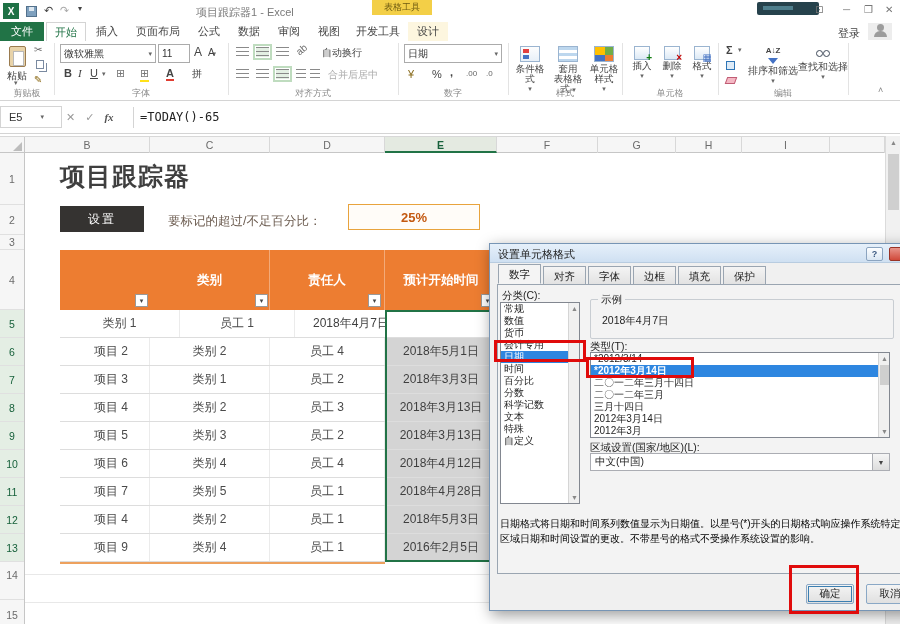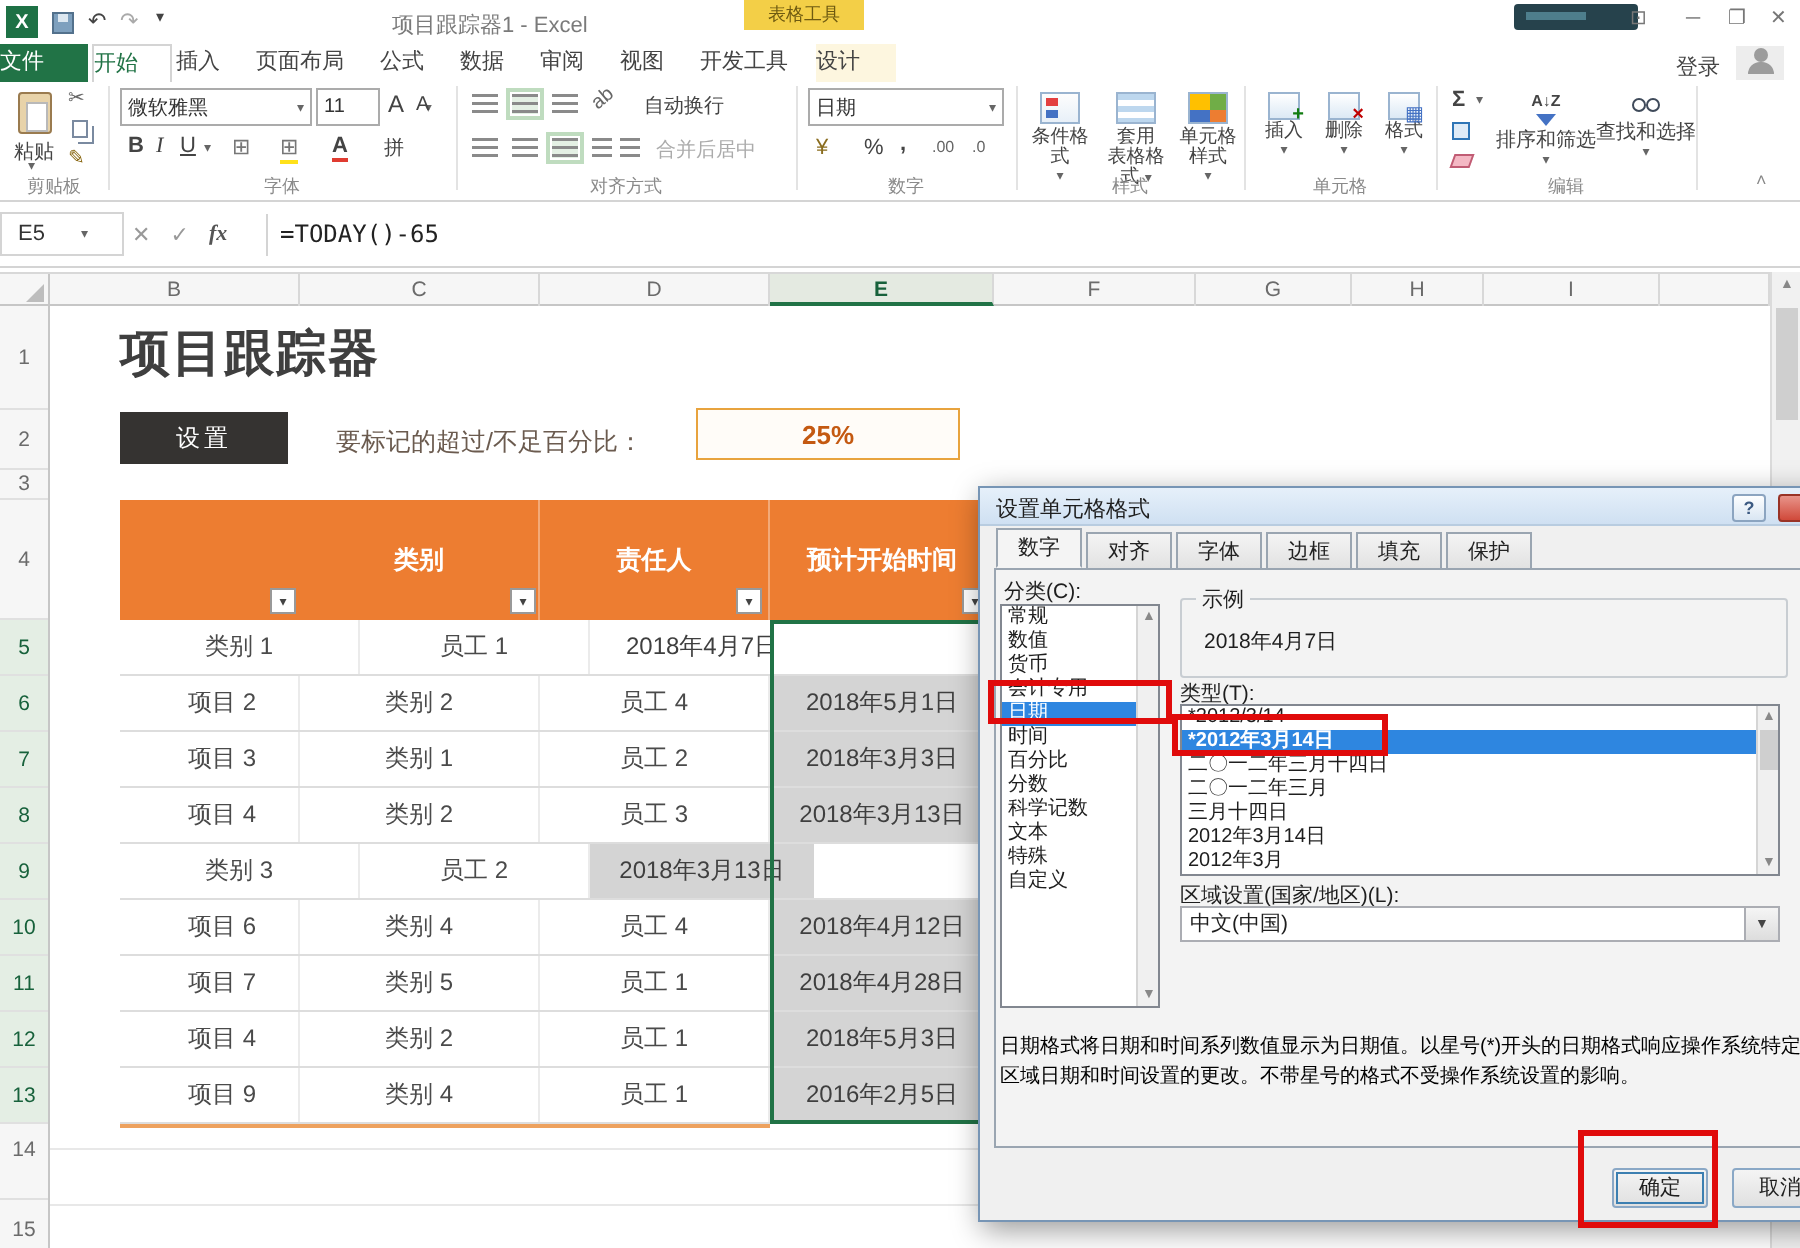--- a/index.html
+++ b/index.html
@@ -19,21 +19,21 @@
   .floppy { left:26px; top:6px; width:11px; height:11px; background:#7EA0BE; border:1px solid #53718C; }
   .floppy:after { content:""; position:absolute; left:2px; top:0; width:5px; height:4px; background:#DCE7F0; }
   .doc-title { left:196px; top:5px; font-size:11px; color:#7A7A7A; }
   .context-badge { left:372px; top:0; width:60px; height:15px; background:#F3CF47; color:#6E5A11; font-size:9px; }
   .acct-badge { left:757px; top:2px; width:62px; height:13px; background:#26424C; border-radius:2px; }
   .acct-badge:after { content:""; position:absolute; left:6px; top:4px; width:30px; height:4px; background:#4E7E8C; }
   .winctl { top:4px; font-size:10px; color:#777; }
 
   
   #tabrow { top:22px; left:0; width:900px; height:19px; background:#fff; }
-  .rtab { top:0; height:19px; font-size:11px; color:#444; line-height:19px; }
+  .rtab { top:0; height:19px; font-size:11px; color:#444; text-align:center; line-height:19px; }
   .rtab-file { background:#217346; color:#fff; }
   .rtab-active { background:#fff; border:1px solid #D4D4D4; border-bottom:none; color:#217346; }
   .rtab-design { background:#FDF6DF; }
   .signin { top:4px; font-size:11px; color:#444; }
   .avatar { top:1px; width:24px; height:17px; background:#EDEDED; }
   .avatar i { display:block; width:7px; height:7px; border-radius:50%; background:#9C9C9C; margin:1px auto 0; }
   .avatar b { display:block; width:13px; height:6px; border-radius:6px 6px 0 0; background:#9C9C9C; margin:0 auto; }
 
   
   #ribbon { top:41px; left:0; width:900px; height:60px; background:#fff; border-bottom:1px solid #D4D4D4; }
@@ -374,20 +374,21 @@
       <div class="td c3">员工 2</div>
       <div class="td c4">2018年3月3日</div>
     </div>
     <div class="trow">
       <div class="td c1">项目 4</div>
       <div class="td c2">类别 2</div>
       <div class="td c3">员工 3</div>
       <div class="td c4">2018年3月13日</div>
     </div>
     <div class="trow">
+      <div class="td c1">项目 5</div>
       <div class="td c2">类别 3</div>
       <div class="td c3">员工 2</div>
       <div class="td c4">2018年3月13日</div>
     </div>
     <div class="trow">
       <div class="td c1">项目 6</div>
       <div class="td c2">类别 4</div>
       <div class="td c3">员工 4</div>
       <div class="td c4">2018年4月12日</div>
     </div>

